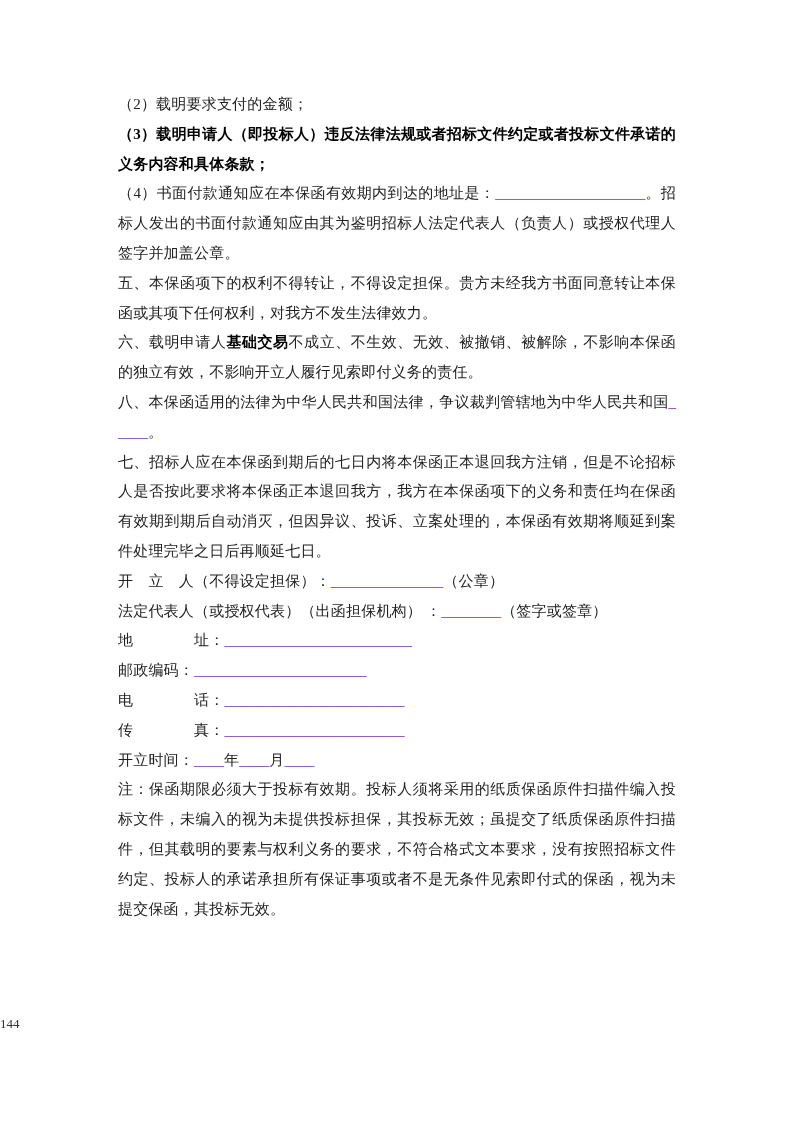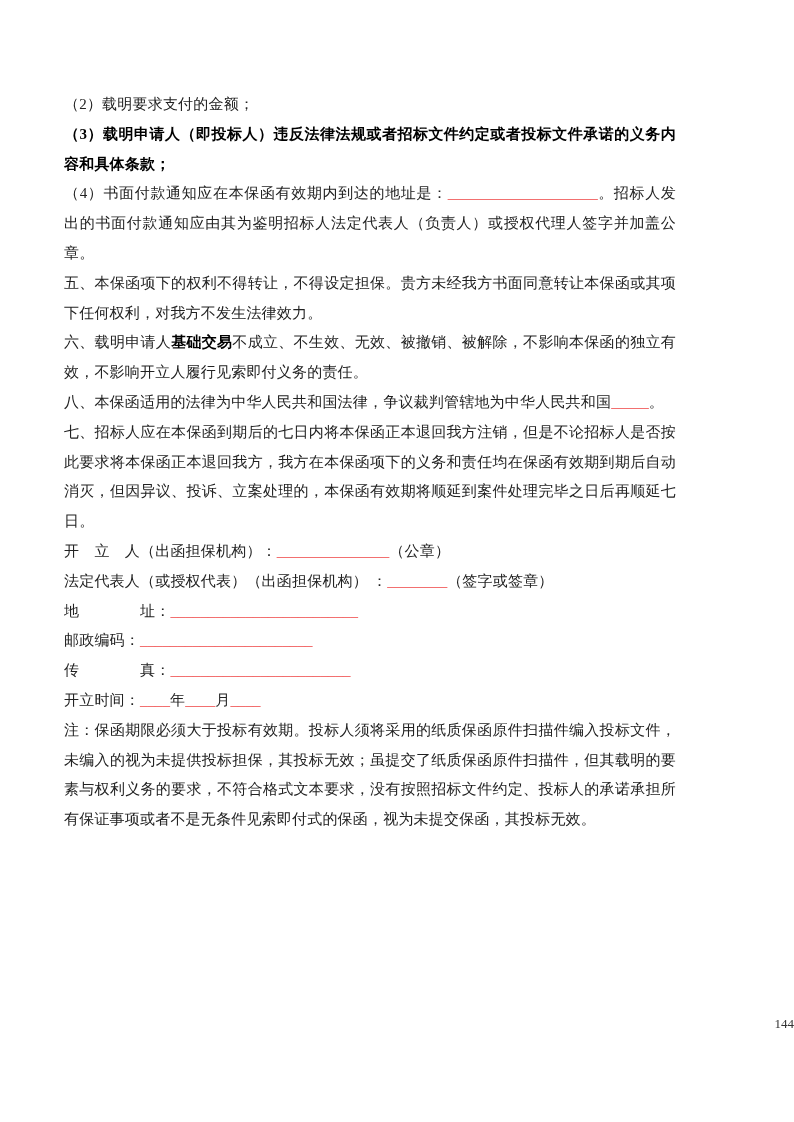--- a/index.html
+++ b/index.html
@@ -6,66 +6,67 @@
     margin: 0;
     padding: 0;
     background: #ffffff;
   }
   .page {
     position: relative;
     width: 794px;
     height: 1096px;
     background: #ffffff;
     box-sizing: border-box;
-    padding: 90px 118px 0 64px;
+    padding: 90px 118px 0 118px;
     overflow: hidden;
   }
   .doc-body p.para {
     margin: 0;
     font-family: "Liberation Serif", serif;
     font-size: 15px;
     line-height: 29.8px;
     color: #222222;
     text-align: justify;
     letter-spacing: 0.2px;
     word-break: break-all;
   }
   .doc-body p.para span.bold {
     font-weight: 700;
     color: #000000;
   }
   .doc-body p.para span.blank {
     letter-spacing: 0;
-    color: #ef4444;
+    color: #6d28d9;
   }
   .page-number {
     position: absolute;
     bottom: 64px;
     left: 0;
     width: 100%;
-    text-align: right;
+    text-align: left;
     font-family: "Liberation Serif", serif;
     font-size: 13px;
     color: #333333;
   }
 </style>
 </head>
 <body>
 
 <div class="page">
   <div class="doc-body" id="doc-body">
       <p class="para"><span>（2）载明要求支付的金额；</span></p>
       <p class="para"><span class="bold">（3）载明申请人（即投标人）违反法律法规或者招标文件约定或者投标文件承诺的义务内容和具体条款；</span></p>
       <p class="para"><span>（4）书面付款通知应在本保函有效期内到达的地址是：</span><span class="blank">____________________</span><span>。招标人发出的书面付款通知应由其为鉴明招标人法定代表人（负责人）或授权代理人签字并加盖公章。</span></p>
       <p class="para"><span>五、本保函项下的权利不得转让，不得设定担保。贵方未经我方书面同意转让本保函或其项下任何权利，对我方不发生法律效力。</span></p>
       <p class="para"><span>六、载明申请人</span><span class="bold">基础交易</span><span>不成立、不生效、无效、被撤销、被解除，不影响本保函的独立有效，不影响开立人履行见索即付义务的责任。</span></p>
       <p class="para"><span>八、本保函适用的法律为中华人民共和国法律，争议裁判管辖地为中华人民共和国</span><span class="blank">_____</span><span>。</span></p>
       <p class="para"><span>七、招标人应在本保函到期后的七日内将本保函正本退回我方注销，但是不论招标人是否按此要求将本保函正本退回我方，我方在本保函项下的义务和责任均在保函有效期到期后自动消灭，但因异议、投诉、立案处理的，本保函有效期将顺延到案件处理完毕之日后再顺延七日。</span></p>
-      <p class="para"><span>开　立　人（出函担保机构）：</span><span class="blank">_______________</span><span>（公章）</span></p>
+      <p class="para"><span>开　立　人（不得设定担保）：</span><span class="blank">_______________</span><span>（公章）</span></p>
       <p class="para"><span>法定代表人（或授权代表）（出函担保机构） ：</span><span class="blank">________</span><span>（签字或签章）</span></p>
       <p class="para"><span>地　　　　址：</span><span class="blank">_________________________</span></p>
       <p class="para"><span>邮政编码：</span><span class="blank">_______________________</span></p>
+      <p class="para"><span>电　　　　话：</span><span class="blank">________________________</span></p>
       <p class="para"><span>传　　　　真：</span><span class="blank">________________________</span></p>
       <p class="para"><span>开立时间：</span><span class="blank">____</span><span>年</span><span class="blank">____</span><span>月</span><span class="blank">____</span></p>
       <p class="para"><span>注：保函期限必须大于投标有效期。投标人须将采用的纸质保函原件扫描件编入投标文件，未编入的视为未提供投标担保，其投标无效；虽提交了纸质保函原件扫描件，但其载明的要素与权利义务的要求，不符合格式文本要求，没有按照招标文件约定、投标人的承诺承担所有保证事项或者不是无条件见索即付式的保函，视为未提交保函，其投标无效。</span></p>
     </div>
   <div class="page-number">144</div>
 </div>
 
 </body></html>

